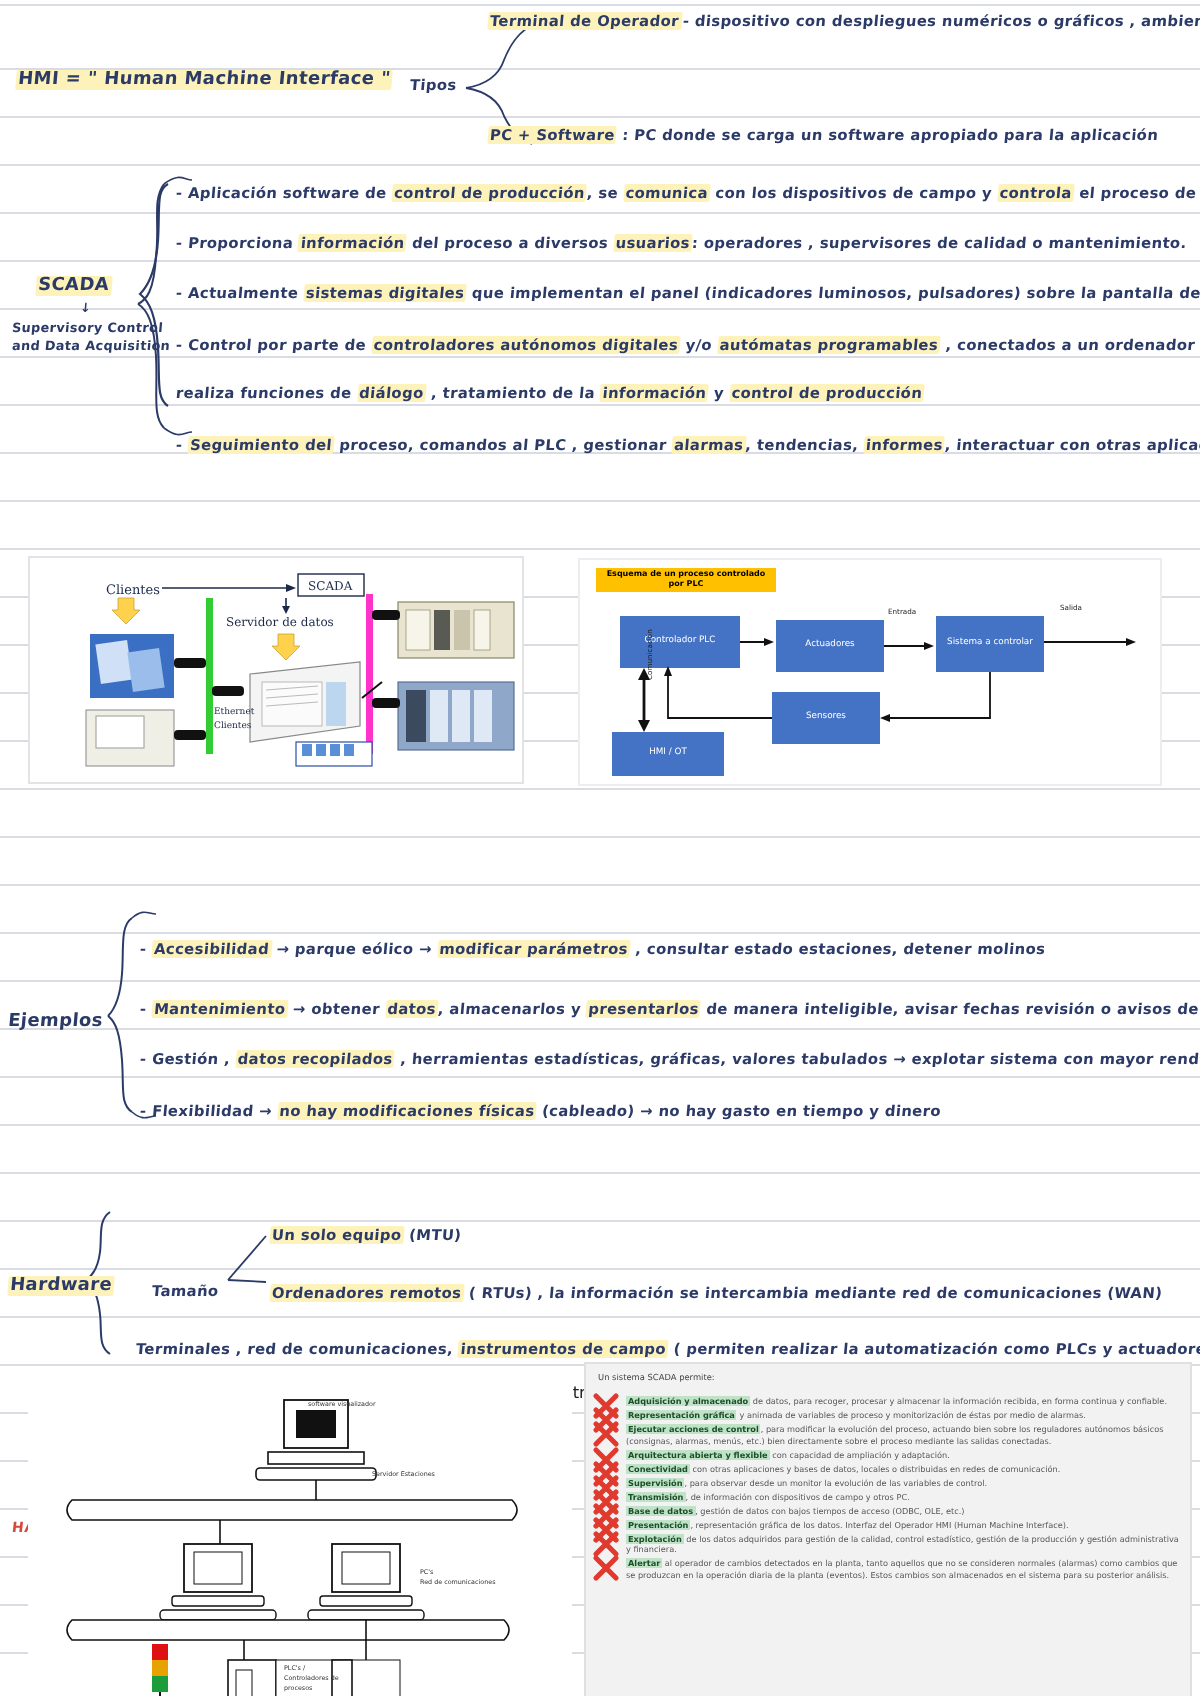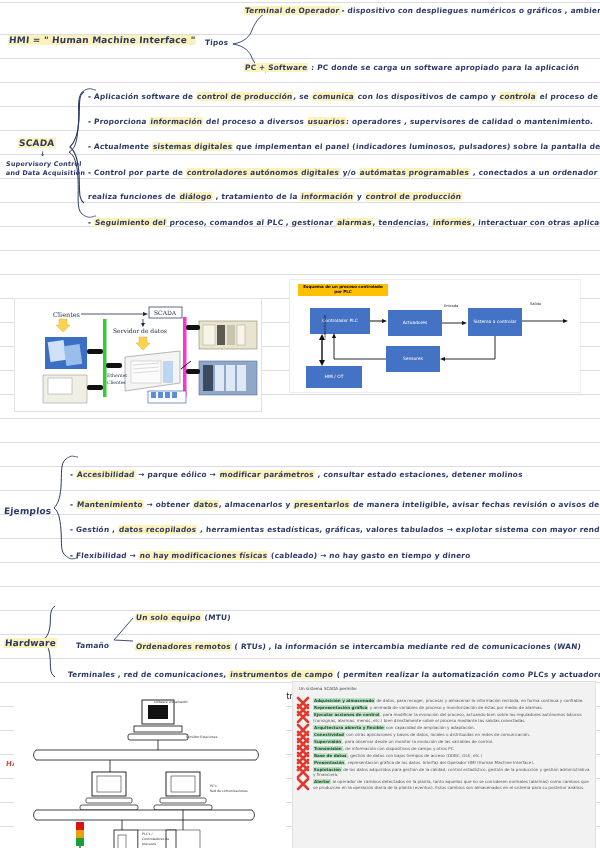--- a/index.html
+++ b/index.html
@@ -28,21 +28,21 @@
     transform:skewX(-5deg);
     font-weight:600;
   }
   .hw.sm{font-size:6.4px;}
   .hw.lg{font-size:9px;}
   .hl{background:#fdf3ba;padding:0 1px;border-radius:1px;}
   svg.ink{position:absolute;left:0;top:0;width:600px;height:848px;pointer-events:none;}
 
   
   .figbox{position:absolute;background:#fff;}
-  #fig-scada{left:14px;top:278px;width:246px;height:112px;border:1px solid #e3e3e3;margin-top:20px;}
+  #fig-scada{left:14px;top:278px;width:246px;height:112px;border:1px solid #e3e3e3;}
   #fig-plc{left:289px;top:279px;width:290px;height:112px;border:1px solid #ededed;}
   #fig-esq{left:14px;top:688px;width:272px;height:160px;}
   #panel-scada{left:292px;top:681px;width:302px;height:167px;background:#f2f2f2;border:1px solid #e0e0e0;}
   .box{position:absolute;background:#4472c4;color:#fff;font-size:4.4px;
        display:flex;align-items:center;justify-content:center;text-align:center;
        font-family:"DejaVu Sans",sans-serif;line-height:1.15;}
   .ylabel{position:absolute;background:#ffc000;color:#000;font-size:4px;font-weight:700;
           text-align:center;line-height:1.2;padding:1px 2px;}
   .arrtxt{position:absolute;font-size:3.6px;color:#222;font-family:"DejaVu Sans",sans-serif;}
 

